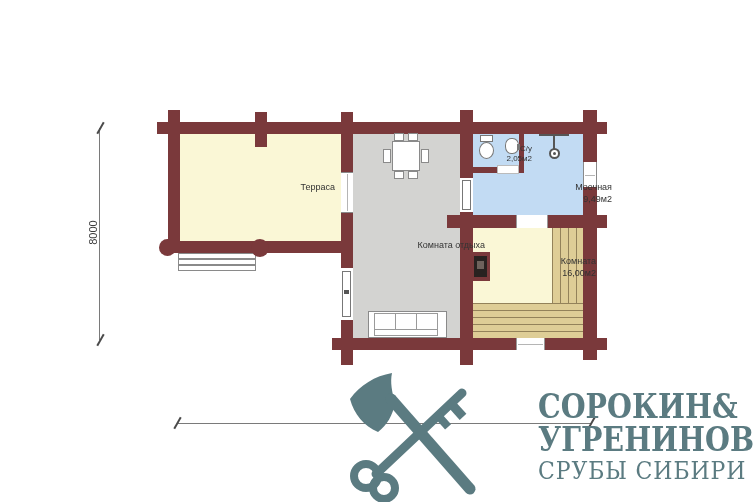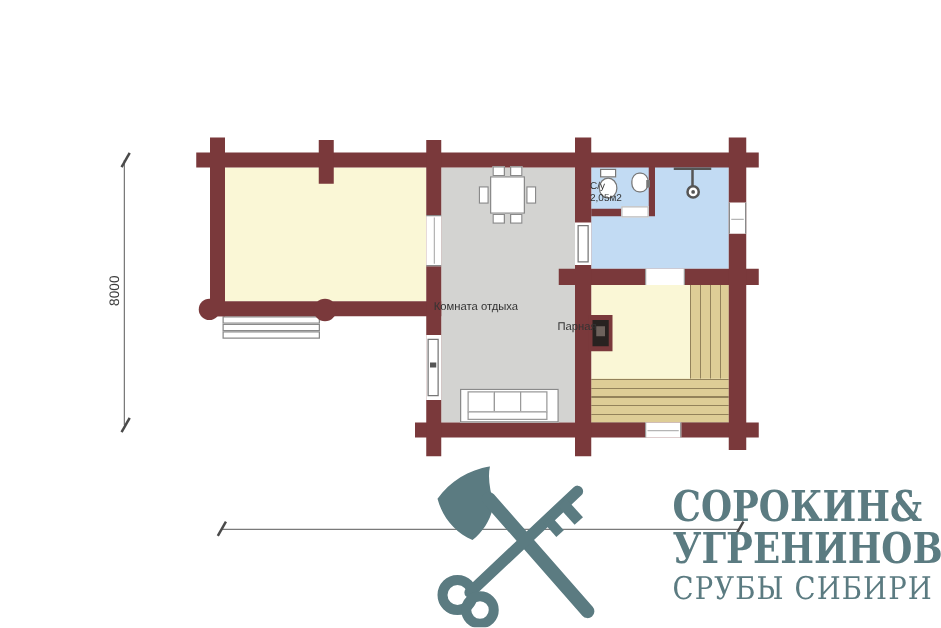--- a/index.html
+++ b/index.html
@@ -17,21 +17,21 @@
   .win-v{border-top:1px solid #8a8a8a;border-bottom:1px solid #8a8a8a;}
   .win-v .glass{position:absolute;left:50%;top:1px;bottom:1px;width:1px;background:#b5b5b5;}
   .win-h{border-left:1px solid #8a8a8a;border-right:1px solid #8a8a8a;}
   .win-h .glass{position:absolute;top:50%;left:1px;right:1px;height:1px;background:#b5b5b5;}
   .jambs{border-left:1px solid #9a9a9a;border-right:1px solid #9a9a9a;}
   .leaf{position:absolute;background:#fff;border:1px solid #777;}
   .furn{position:absolute;background:#fff;border:1px solid #8a8a8a;z-index:5;}
   .part{position:absolute;background:#fff;border:1px solid #9a9a9a;}
   .fix{position:absolute;z-index:5;}
   .line{position:absolute;background:#555;z-index:5;}
-  .label{position:absolute;z-index:6;font-size:9px;line-height:1.33;color:var(--label-text);text-align:left;}
+  .label{position:absolute;z-index:6;font-size:9px;line-height:1.33;color:var(--label-text);text-align:right;}
   .label-sm{font-size:8px;line-height:1.3;}
   .dim{position:absolute;background:var(--dim-line);z-index:0;}
   .tick{position:absolute;width:13px;height:2px;background:#4a4a4a;transform:rotate(-60deg);z-index:0;}
   .dimtxt{position:absolute;color:#3d3d3d;z-index:0;}
   .logo-line{position:absolute;color:var(--logo);font-family:"DejaVu Serif",serif;
              transform-origin:left top;white-space:nowrap;z-index:7;}
   .l12{font-size:34px;font-weight:bold;line-height:1;transform:scaleX(.84);}
   .l3{font-size:25px;font-weight:normal;letter-spacing:1px;line-height:1;transform:scaleX(.88);}
   #logo-mark{position:absolute;z-index:7;}
 </style>
@@ -109,30 +109,36 @@
     <div class="part" style="left:26px;top:1px;width:22px;height:17px"></div>
     <div class="part" style="left:47px;top:1px;width:22px;height:17px"></div>
     <div class="part" style="left:5px;top:17px;width:64px;height:7px"></div>
   </div>
 
   <div class="furn" style="left:178px;top:253px;width:78px;height:6px;z-index:2"></div>
   <div class="furn" style="left:178px;top:259px;width:78px;height:6px;z-index:2"></div>
   <div class="furn" style="left:178px;top:265px;width:78px;height:6px;z-index:2"></div>
 
   <div class="label" style="left:185px;top:182px;width:150px">
+    <div>Терраса</div>
   </div>
-  <div class="label" style="left:347px;top:240px;width:150px">
+  <div class="label" style="left:335px;top:240px;width:150px">
     <div>Комната отдыха</div>
   </div>
   <div class="label label-sm" style="left:472px;top:144px;width:60px">
     <div>С/у</div>
     <div>2,05м2</div>
   </div>
+  <div class="label" style="left:462px;top:182px;width:150px">
+    <div>Моечная</div>
+    <div>9,49м2</div>
+  </div>
   <div class="label" style="left:446px;top:256px;width:150px">
-    <div>Парная</div>
+    <div>Комната</div>
+    <div>16,00м2</div>
   </div>
 
   <div class="dim" style="left:99px;top:128px;width:1px;height:212px"></div>
   <div class="tick" style="left:94px;top:127px"></div>
   <div class="tick" style="left:94px;top:339px"></div>
   <div class="dimtxt" style="left:73px;top:226px;width:40px;height:13px;font-size:11px;text-align:center;transform:rotate(-90deg)">8000</div>
 
   <div class="dim" style="left:177px;top:423px;width:414px;height:1px"></div>
   <div class="tick" style="left:171px;top:422px"></div>
   <div class="tick" style="left:585px;top:422px"></div>

